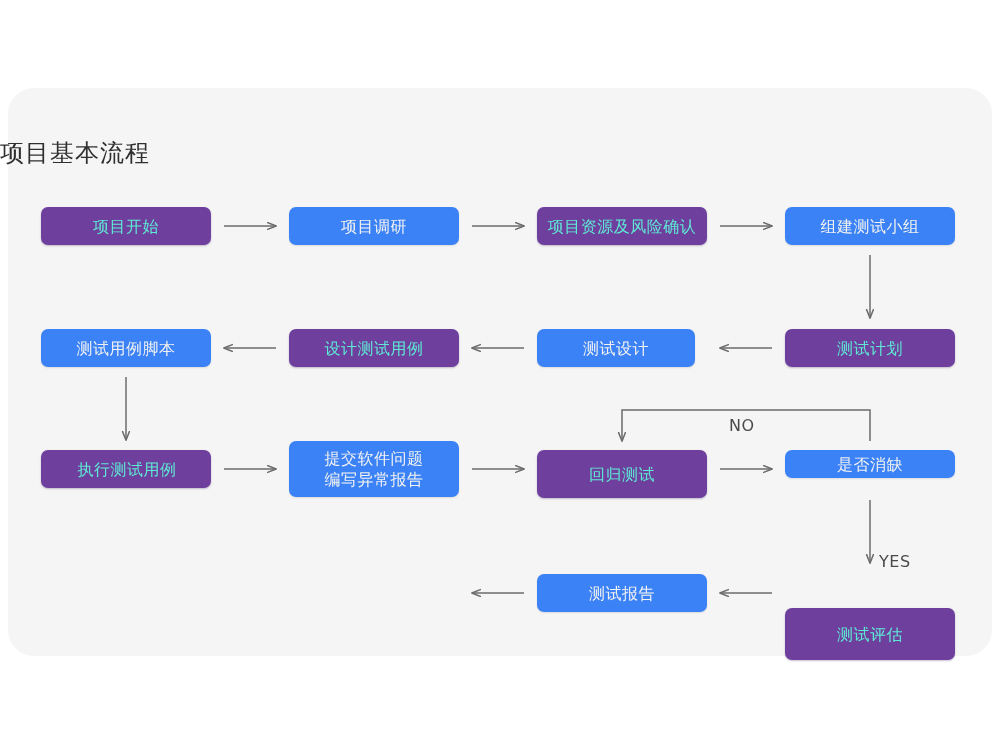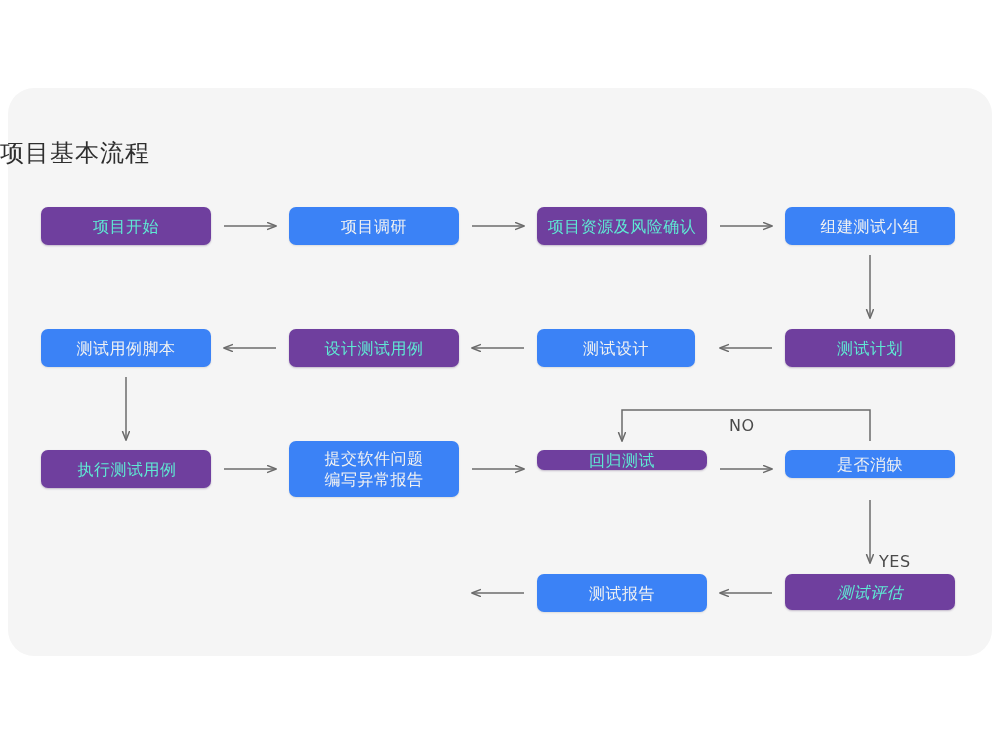--- a/index.html
+++ b/index.html
@@ -103,28 +103,28 @@
 
   <div class="node gray" style="left:537px; top:329px; width:158px; height:38px;">测试设计</div>
 
   <div class="node purple" style="left:785px; top:329px; width:170px; height:38px;">测试计划</div>
 
   <div class="node purple" style="left:41px;  top:450px; width:170px; height:38px;padding-left:8px;">执行测试用例</div>
 
   <div class="node gray" style="left:289px; top:441px; width:170px; height:56px;">提交软件问题
 编写异常报告</div>
 
-  <div class="node purple" style="left:537px; top:450px; width:170px; height:20px;">回归测试</div>
+  <div class="node purple" style="left:537px; top:450px; width:170px; height:48px;">回归测试</div>
 
   <div class="node gray" style="left:785px; top:450px; width:170px; height:28px;">是否消缺</div>
 
 
   <div class="node gray" style="left:537px; top:574px; width:170px; height:38px;">测试报告</div>
 
-  <div class="node purple" style="left:785px; top:574px; width:170px; height:36px;font-style:italic;">测试评估</div>
+  <div class="node purple" style="left:785px; top:608px; width:170px; height:52px;">测试评估</div>
 
   <div class="conn" style="left:0; top:0; width:1000px; height:750px;">
     <svg width="1000" height="750" viewBox="0 0 1000 750" xmlns="http://www.w3.org/2000/svg">
       <defs>
         <marker id="ah" markerWidth="12" markerHeight="12" refX="9.4" refY="4" orient="auto" markerUnits="userSpaceOnUse">
           <path d="M1,0.6 L9.6,4 L1,7.4" fill="none" stroke="#6b6b6b" stroke-width="1.5" stroke-linecap="round" stroke-linejoin="round"></path>
         </marker>
       </defs>
       <g stroke="#6b6b6b" stroke-width="1.5" fill="none" marker-end="url(#ah)">
 

